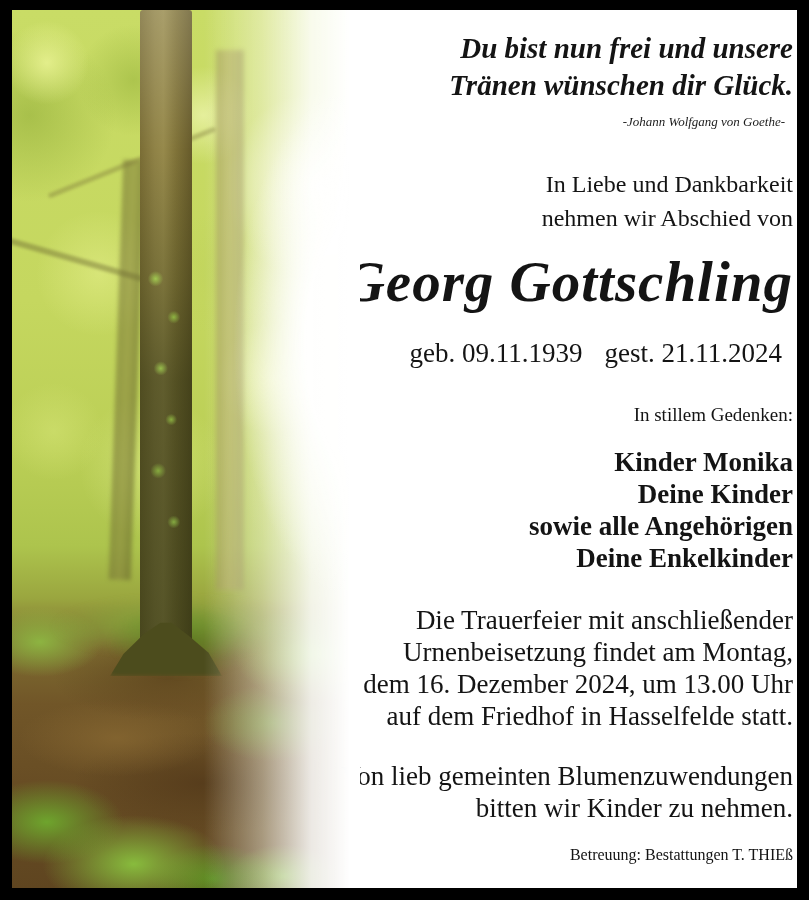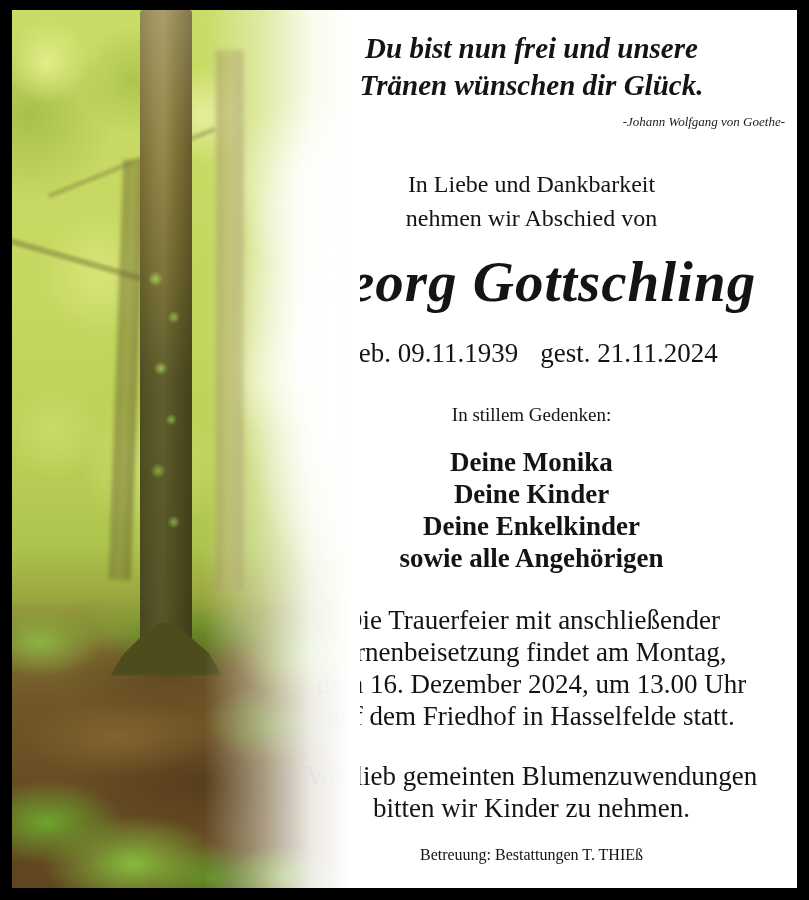--- a/index.html
+++ b/index.html
@@ -71,21 +71,21 @@
       linear-gradient(180deg, rgba(255,255,250,.18) 0%, rgba(0,0,0,0) 22%, rgba(30,40,5,.22) 42%, rgba(22,32,5,.42) 58%, rgba(22,32,5,.5) 100%),
       linear-gradient(90deg,#7a6d35 0%,#8f8246 28%,#96894b 45%,#7f7238 70%,#665a2a 100%);
     filter:blur(.6px);
   }
   .trunkMain::after{
     content:"";position:absolute;left:-30px;bottom:-26px;width:112px;height:58px;background:#4c4c1d;
     clip-path:polygon(0% 100%,12% 62%,30% 28%,45% 8%,55% 8%,70% 30%,88% 60%,100% 100%);filter:blur(2px);
   }
 
   
-  .tblock{position:absolute;left:258px;right:4px;text-align:center;color:#141414;}
+  .tblock{position:absolute;left:258px;right:4px;text-align:right;color:#141414;}
   .quote{top:20px;font-size:29px;line-height:37px;font-weight:bold;font-style:italic;}
   .attrib{top:104px;font-size:13px;font-style:italic;text-align:right;padding-right:8px;color:#1b1b1b;}
   .intro{top:157px;font-size:24px;line-height:34px;}
   .name{top:240px;font-size:57px;line-height:64px;font-weight:bold;font-style:italic;letter-spacing:1px;}
   .dates{top:328px;font-size:27px;}
   .dates span{margin:0 11px;}
   .gedenken{top:394px;font-size:19px;}
   .mourners{top:436px;font-size:27px;line-height:32px;font-weight:bold;}
   .funeral{top:594px;font-size:27px;line-height:32px;}
   .flowers{top:750px;font-size:27px;line-height:32px;}
@@ -122,24 +122,24 @@
 
     <div class="tblock name">Georg Gottschling</div>
 
     <div class="tblock dates">
       <span>geb. 09.11.1939</span><span>gest. 21.11.2024</span>
     </div>
 
     <div class="tblock gedenken">In stillem Gedenken:</div>
 
     <div class="tblock mourners">
-      <div>Deine Monika</div>
+      <div>Kinder Monika</div>
       <div>Deine Kinder</div>
+      <div>sowie alle Angehörigen</div>
       <div>Deine Enkelkinder</div>
-      <div>sowie alle Angehörigen</div>
     </div>
 
     <div class="tblock funeral">
       <div>Die Trauerfeier mit anschließender</div>
       <div>Urnenbeisetzung findet am Montag,</div>
       <div>dem 16. Dezember 2024, um 13.00 Uhr</div>
       <div>auf dem Friedhof in Hasselfelde statt.</div>
     </div>
 
     <div class="tblock flowers">

